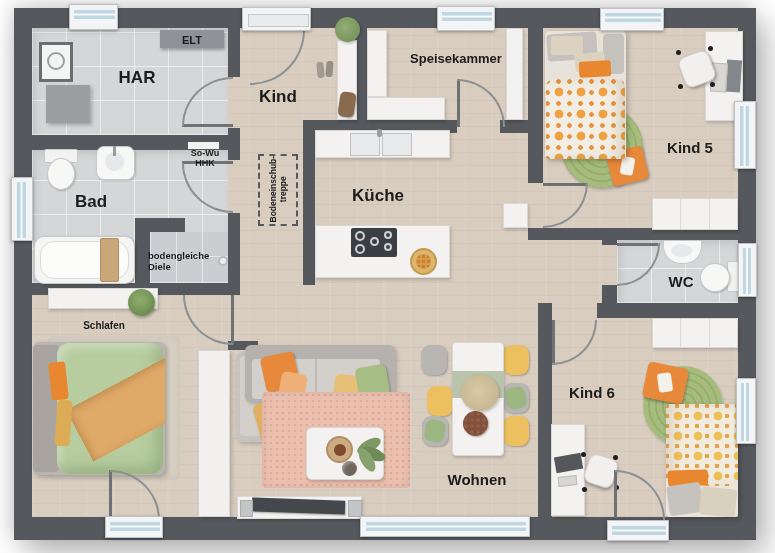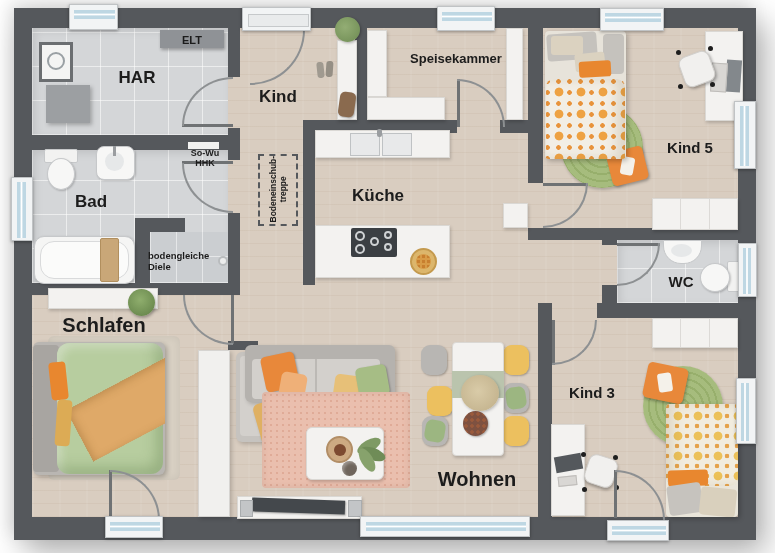--- a/index.html
+++ b/index.html
@@ -276,23 +276,23 @@
       <div class="abs glass" style="left:4px;top:5px;width:54px;height:9px;"></div>
     </div>
 
   <span class="abs lbl" style="left:137px;top:78px;font-size:17px;">HAR</span>
   <span class="abs lbl" style="left:278px;top:97px;font-size:17px;">Kind</span>
   <span class="abs lbl" style="left:91px;top:202px;font-size:17px;">Bad</span>
   <span class="abs lbl" style="left:378px;top:196px;font-size:17px;">Küche</span>
   <span class="abs lbl" style="left:456px;top:58px;font-size:13px;">Speisekammer</span>
   <span class="abs lbl" style="left:690px;top:147px;font-size:15px;">Kind 5</span>
   <span class="abs lbl" style="left:681px;top:281px;font-size:15px;">WC</span>
-  <span class="abs lbl" style="left:592px;top:392px;font-size:15px;">Kind 3</span>
-  <span class="abs lbl" style="left:477px;top:479px;font-size:20px;">Wohnen</span>
-  <span class="abs lbl" style="left:104px;top:325px;font-size:20px;">Schlafen</span>
+  <span class="abs lbl" style="left:592px;top:392px;font-size:15px;">Kind 6</span>
+  <span class="abs lbl" style="left:477px;top:479px;font-size:15px;">Wohnen</span>
+  <span class="abs lbl" style="left:104px;top:325px;font-size:10px;">Schlafen</span>
 
   <div class="abs" style="left:186px;top:148px;width:38px;text-align:center;font-size:9px;font-weight:bold;color:#1c1c1c;line-height:1.15;">
     <span>So-Wu</span><br>
     <span>HHK</span>
   </div>
   <div class="abs" style="left:148px;top:250px;width:62px;font-size:9.5px;font-weight:bold;color:#1c1c1c;line-height:1.2;">
     <span>bodengleiche</span><br>
     <span>Diele</span>
   </div>
 

